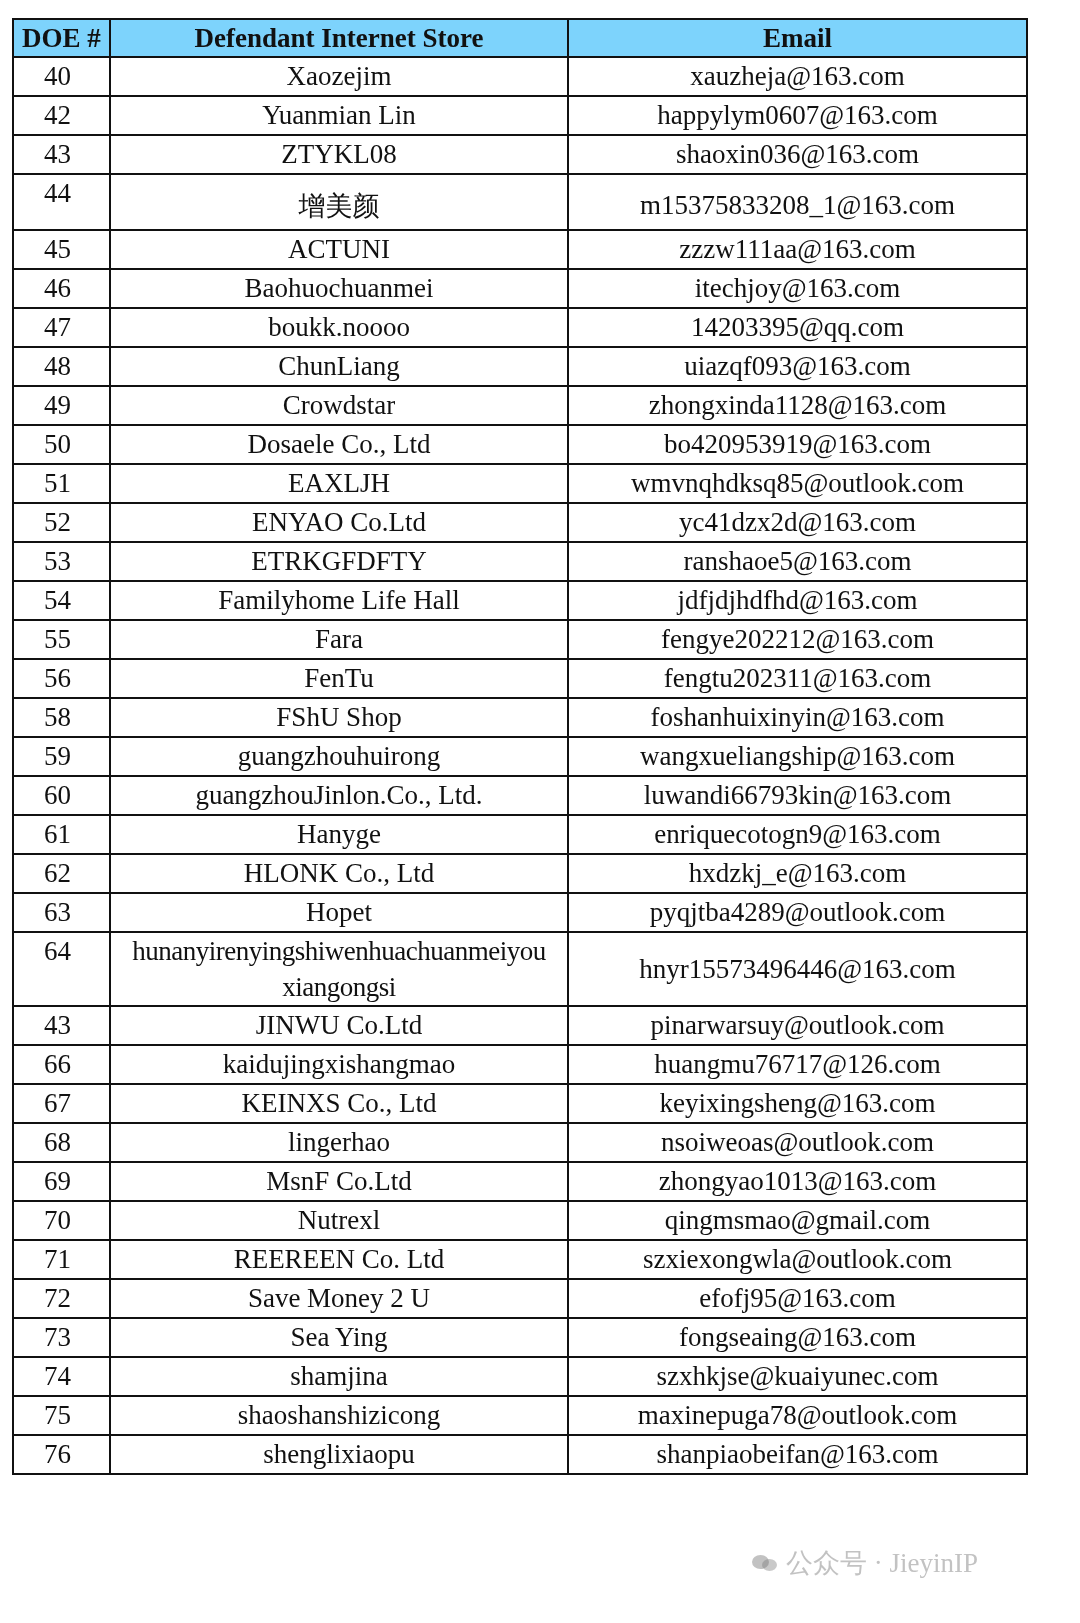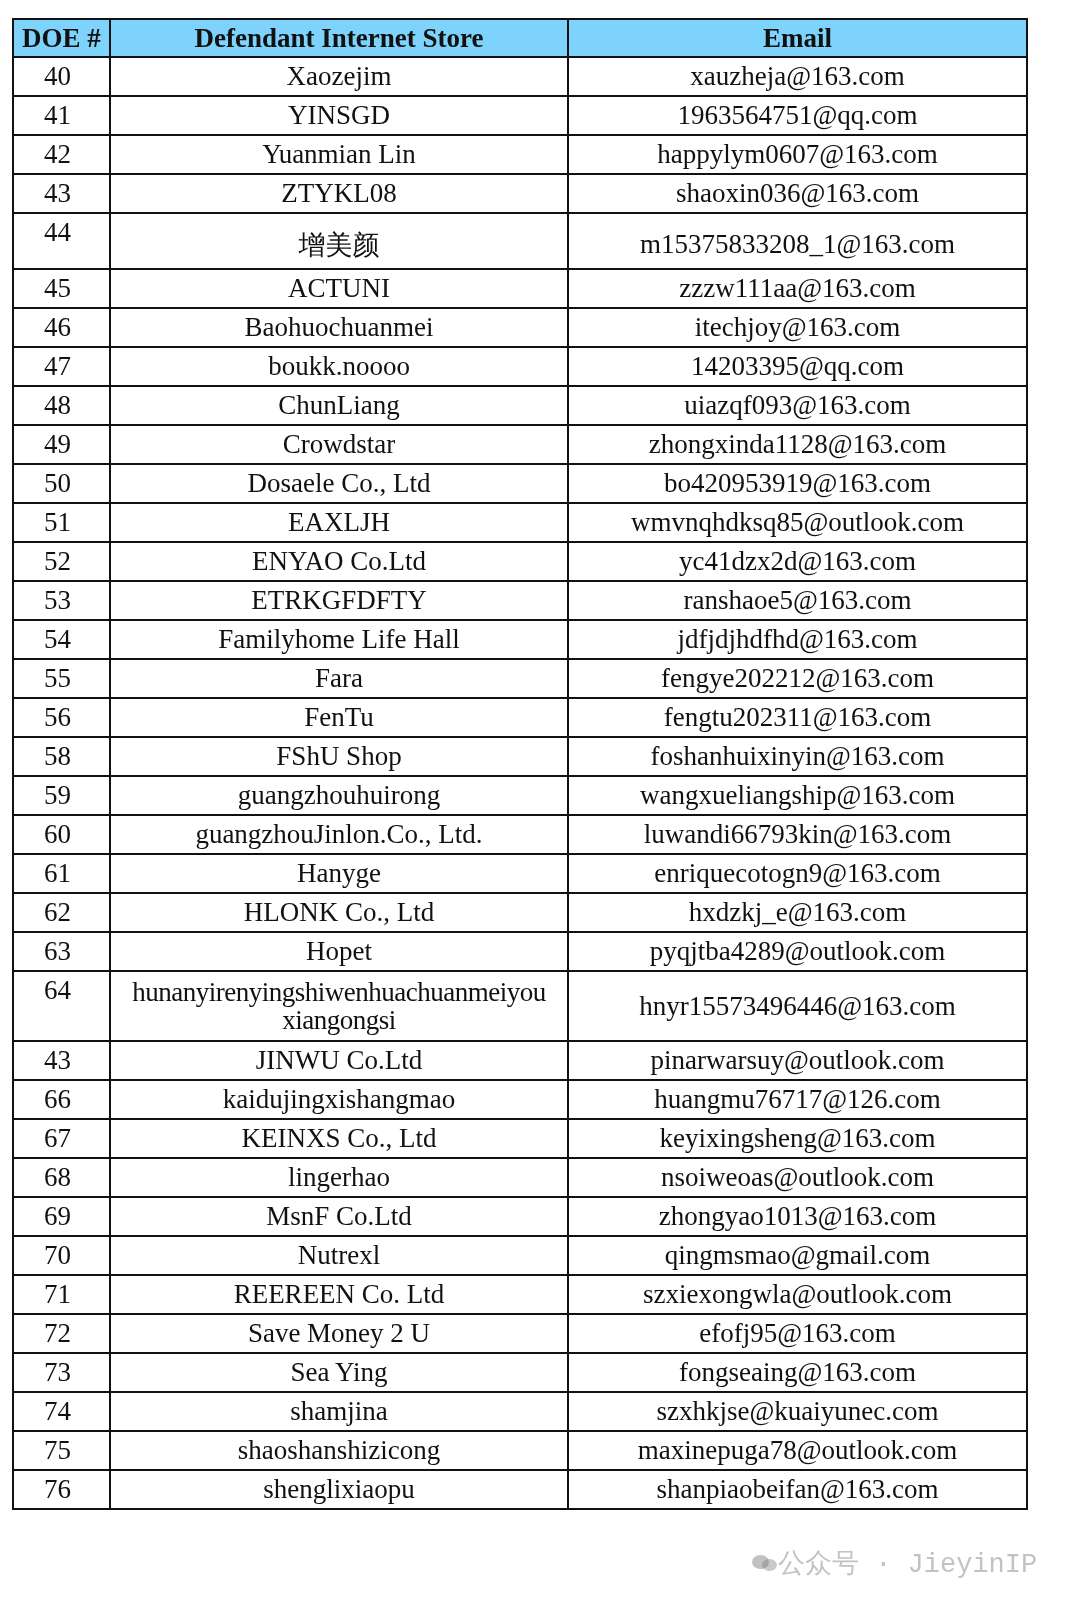--- a/index.html
+++ b/index.html
@@ -58,37 +58,38 @@
     vertical-align: middle;
     border-radius: 16px;
   }
   .doc-table tr.tall-44 td { height: 48px; margin-left: 20px; }
   .doc-table tr.tall-44 td.store,
   .doc-table tr.tall-44 td.email { padding-top: 6px; }
   .doc-table tr.tall-64 td { height: 68px; }
   .doc-table tr.tall-64 td.store {
     white-space: normal;
     word-break: break-all;
-    line-height: 28px;
+    line-height: 36px;
     letter-spacing: -0.5px;
     margin-top: 13px;
   }
   .cjk {
     font-family: "DejaVu Sans", sans-serif;
     font-size: 26px;
     font-weight: normal;
   }
   .watermark {
     position: absolute;
     left: 752px;
     top: 1545px;
     display: flex;
     align-items: center;
+    gap: 8px;
     color: rgba(120,120,120,0.45);
-    font-family: Liberation Mono, monospace;
+    font-family: Liberation Serif, serif;
     font-size: 27px;
     pointer-events: none;
     justify-content: space-between;
   }
   .watermark .wm-icon {
     width: 26px;
     height: 20px;
     position: relative;
   }
   .watermark .wm-icon::before {
@@ -124,25 +125,20 @@
       <th>Email</th>
     </tr>
   </thead>
   <tbody id="table-body">
   <tr>
         <td class="doe">40</td>
         <td class="store">Xaozejim</td>
         <td class="email">xauzheja@163.com</td>
       </tr>
       <tr>
-        <td class="doe">41</td>
-        <td class="store">YINSGD</td>
-        <td class="email">1963564751@qq.com</td>
-      </tr>
-      <tr>
         <td class="doe">42</td>
         <td class="store">Yuanmian Lin</td>
         <td class="email">happylym0607@163.com</td>
       </tr>
       <tr>
         <td class="doe">43</td>
         <td class="store">ZTYKL08</td>
         <td class="email">shaoxin036@163.com</td>
       </tr>
       <tr class="tall-44">

